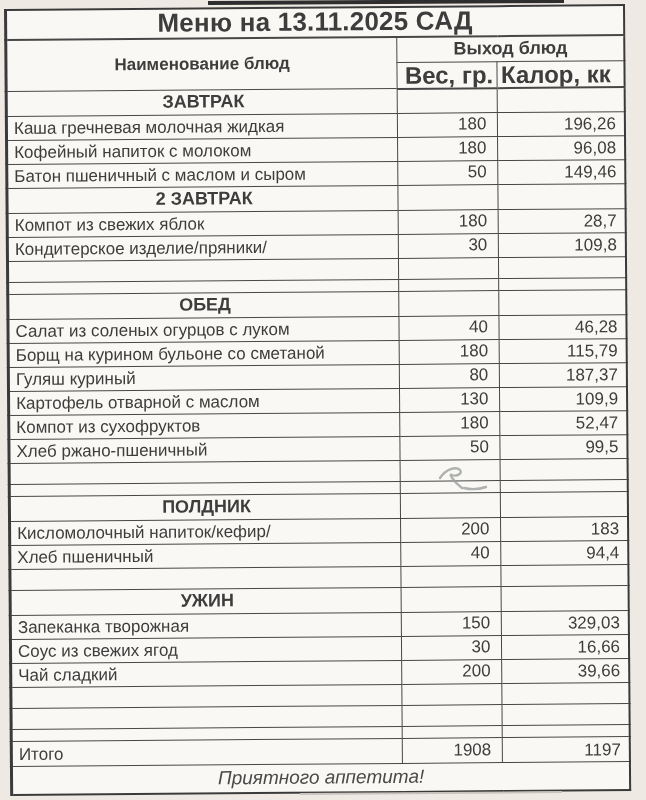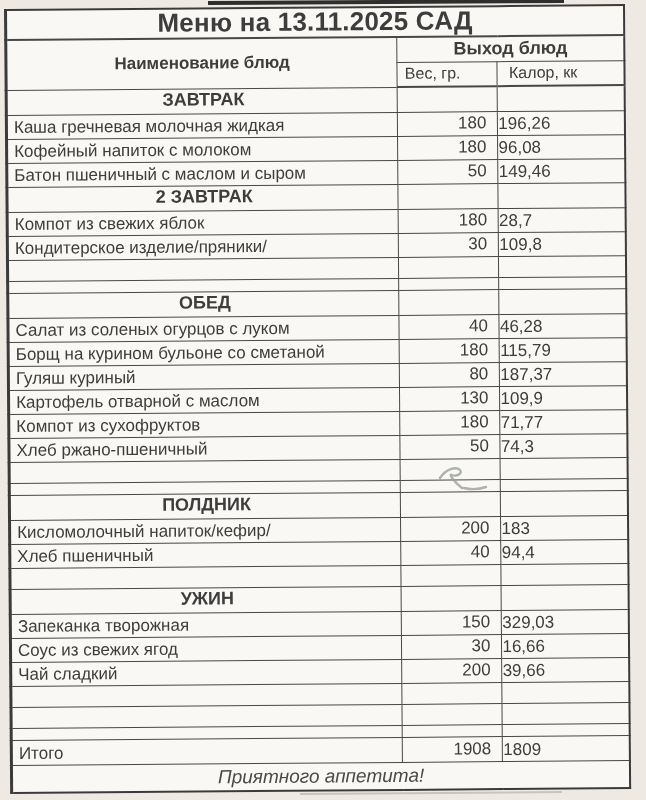--- a/index.html
+++ b/index.html
@@ -55,31 +55,31 @@
   .h-out {
     height:25px;
     text-align:center;
     vertical-align:middle;
     font-weight:bold;
     font-size:18px;
   }
   .h-sub {
     height:25px;
     vertical-align:middle;
-    font-weight:normal;
-    font-size:16px;
+    font-weight:bold;
+    font-size:24px;
     border-bottom-width:2.2px;
   }
   .h-weight { padding-left:7px; }
-  .h-cal   { padding-left:11px; }
+  .h-cal   { padding-left:3px; }
 
   
   .c-name   { text-align:left;  padding:0 4px 2px 6px; }
   .c-weight { text-align:right; padding:0 11px 3px 0; }
-  .c-cal    { text-align:left; padding:0 8px 2px 0;margin-top:24px; }
+  .c-cal    { text-align:right; padding:0 8px 2px 0;margin-top:24px; }
 
   .row-dish td        { height:24px; }
   .row-section td     { height:25px; }
   .row-section .c-name{ text-align:center; vertical-align:middle; font-weight:bold; font-size:18px; }
   .row-empty td       { height:21px; }
   .row-empty_short td { height:12px; }
   .row-total td       { height:25px; }
 
   
   .footer-row td {
@@ -201,26 +201,26 @@
     <td class="c-cal">187,37</td>
   </tr>
         <tr class="row-dish">
     <td class="c-name">Картофель отварной с маслом</td>
     <td class="c-weight">130</td>
     <td class="c-cal">109,9</td>
   </tr>
         <tr class="row-dish">
     <td class="c-name">Компот из сухофруктов</td>
     <td class="c-weight">180</td>
-    <td class="c-cal">71,77</td>
+    <td class="c-cal">52,47</td>
   </tr>
         <tr class="row-dish">
     <td class="c-name">Хлеб ржано-пшеничный</td>
     <td class="c-weight">50</td>
-    <td class="c-cal">74,3</td>
+    <td class="c-cal">99,5</td>
   </tr>
         <tr class="row-empty">
     <td class="c-name"></td>
     <td class="c-weight"></td>
     <td class="c-cal"></td>
   </tr>
         <tr class="row-empty_short">
     <td class="c-name"></td>
     <td class="c-weight"></td>
     <td class="c-cal"></td>
@@ -276,21 +276,21 @@
     <td class="c-cal"></td>
   </tr>
         <tr class="row-empty_short">
     <td class="c-name"></td>
     <td class="c-weight"></td>
     <td class="c-cal"></td>
   </tr>
         <tr class="row-total">
     <td class="c-name">Итого</td>
     <td class="c-weight">1908</td>
-    <td class="c-cal">1809</td>
+    <td class="c-cal">1197</td>
   </tr>
       </tbody>
     <tfoot>
       <tr class="footer-row">
         <td colspan="3">Приятного аппетита!</td>
       </tr>
     </tfoot>
   </table>
 </div>
 

